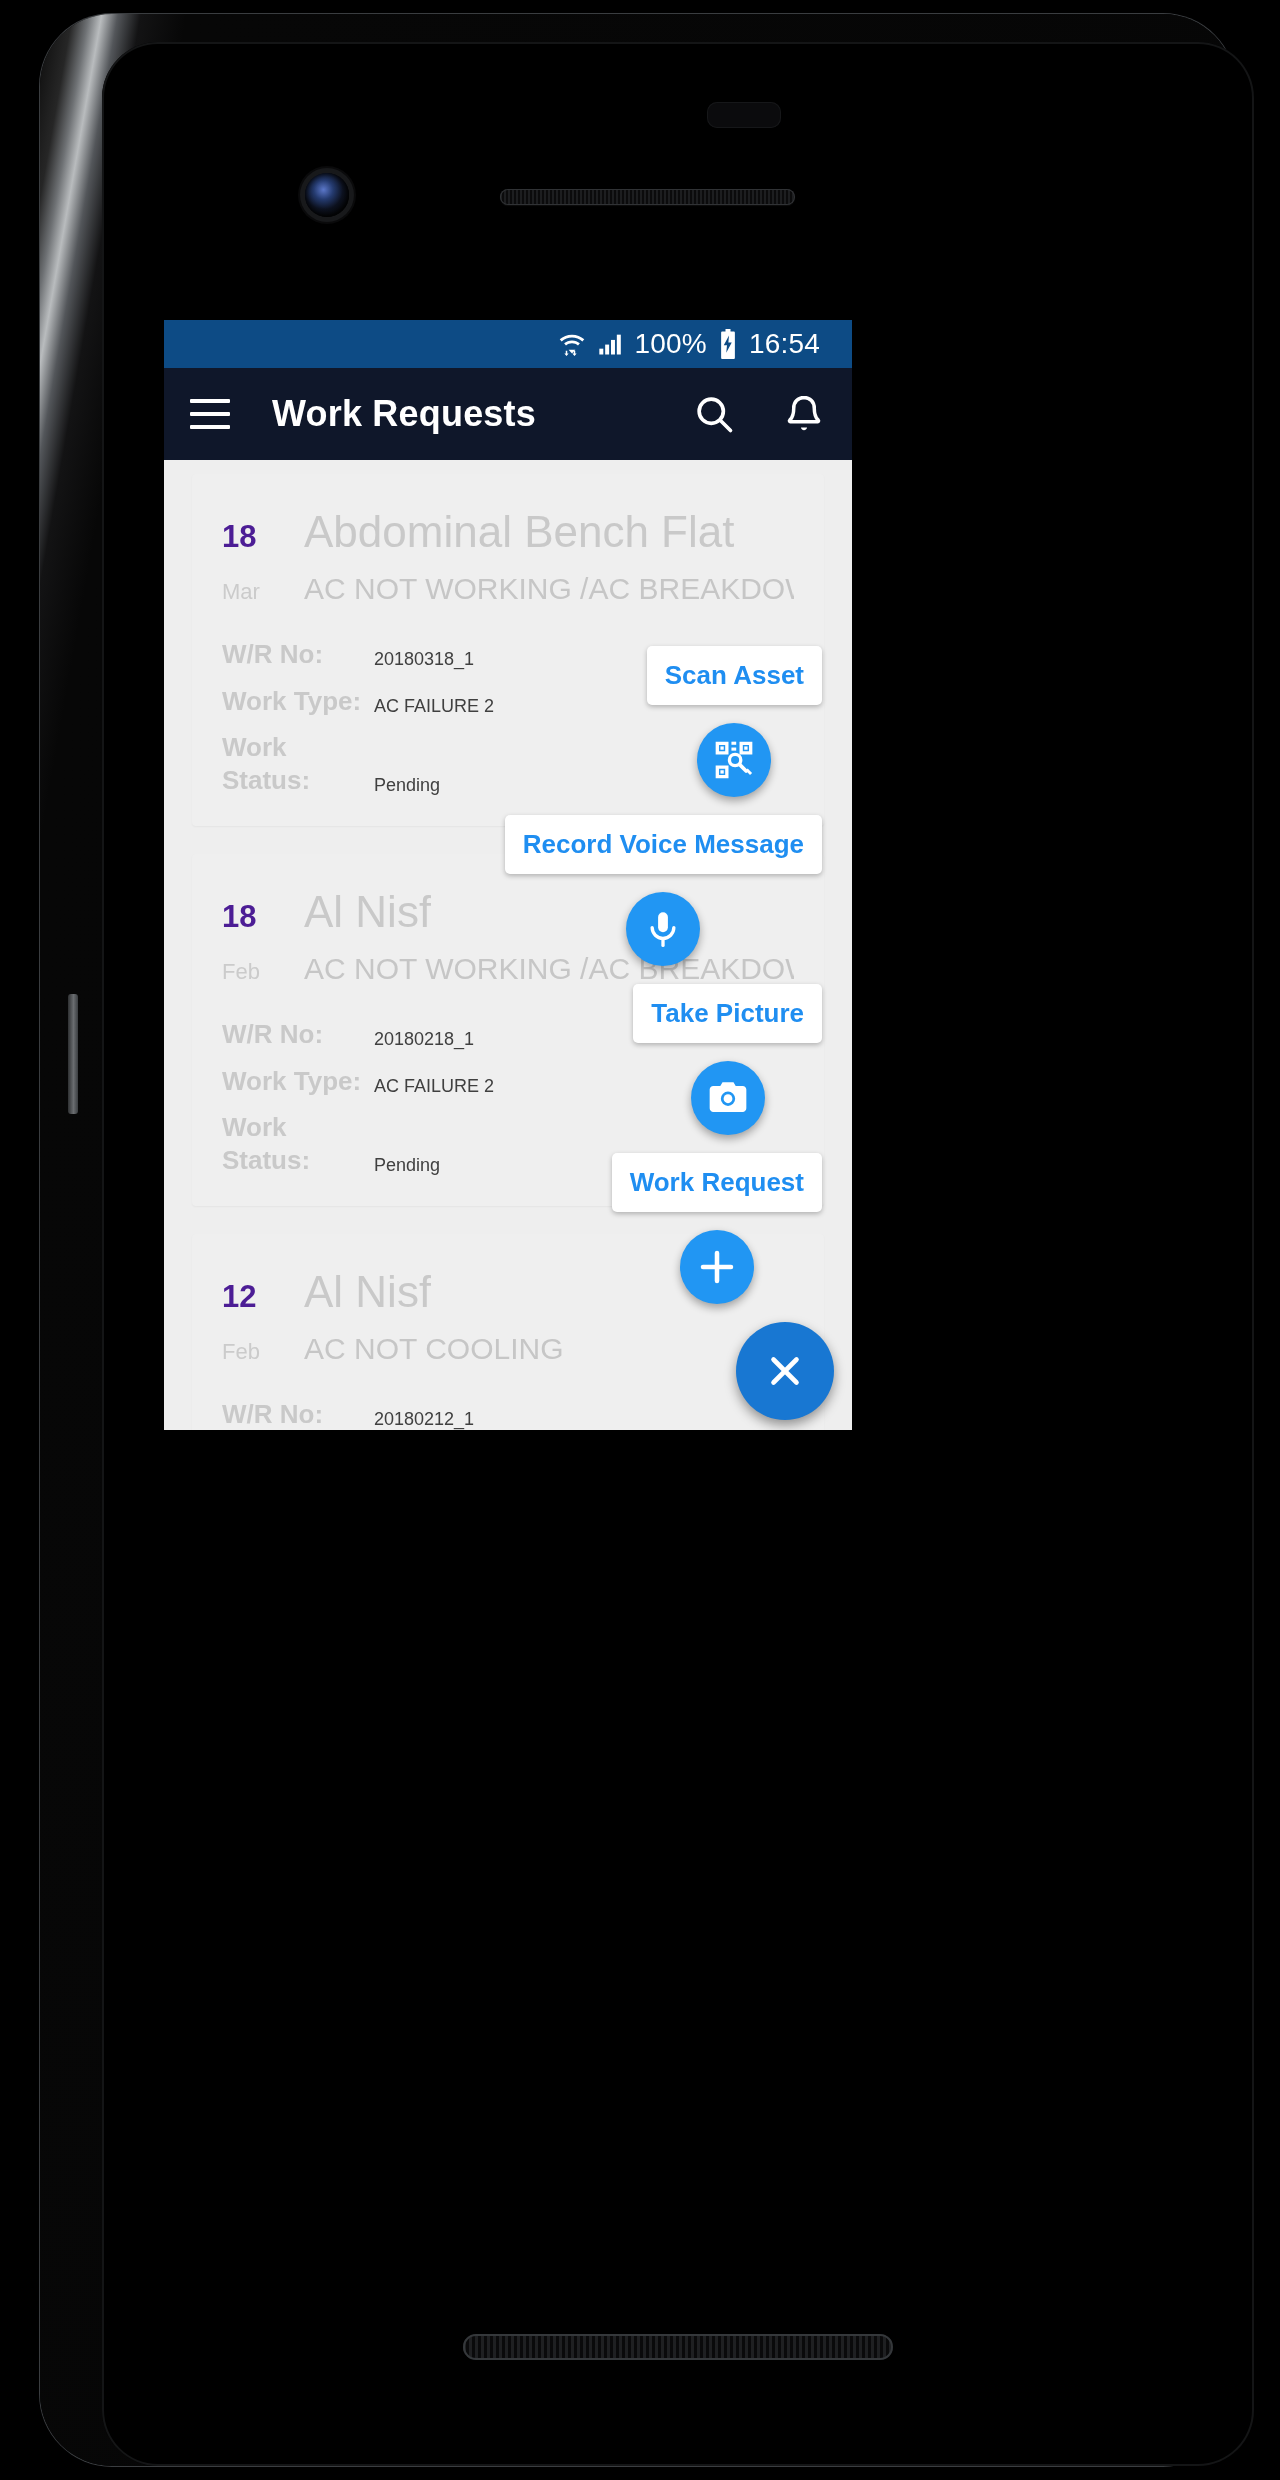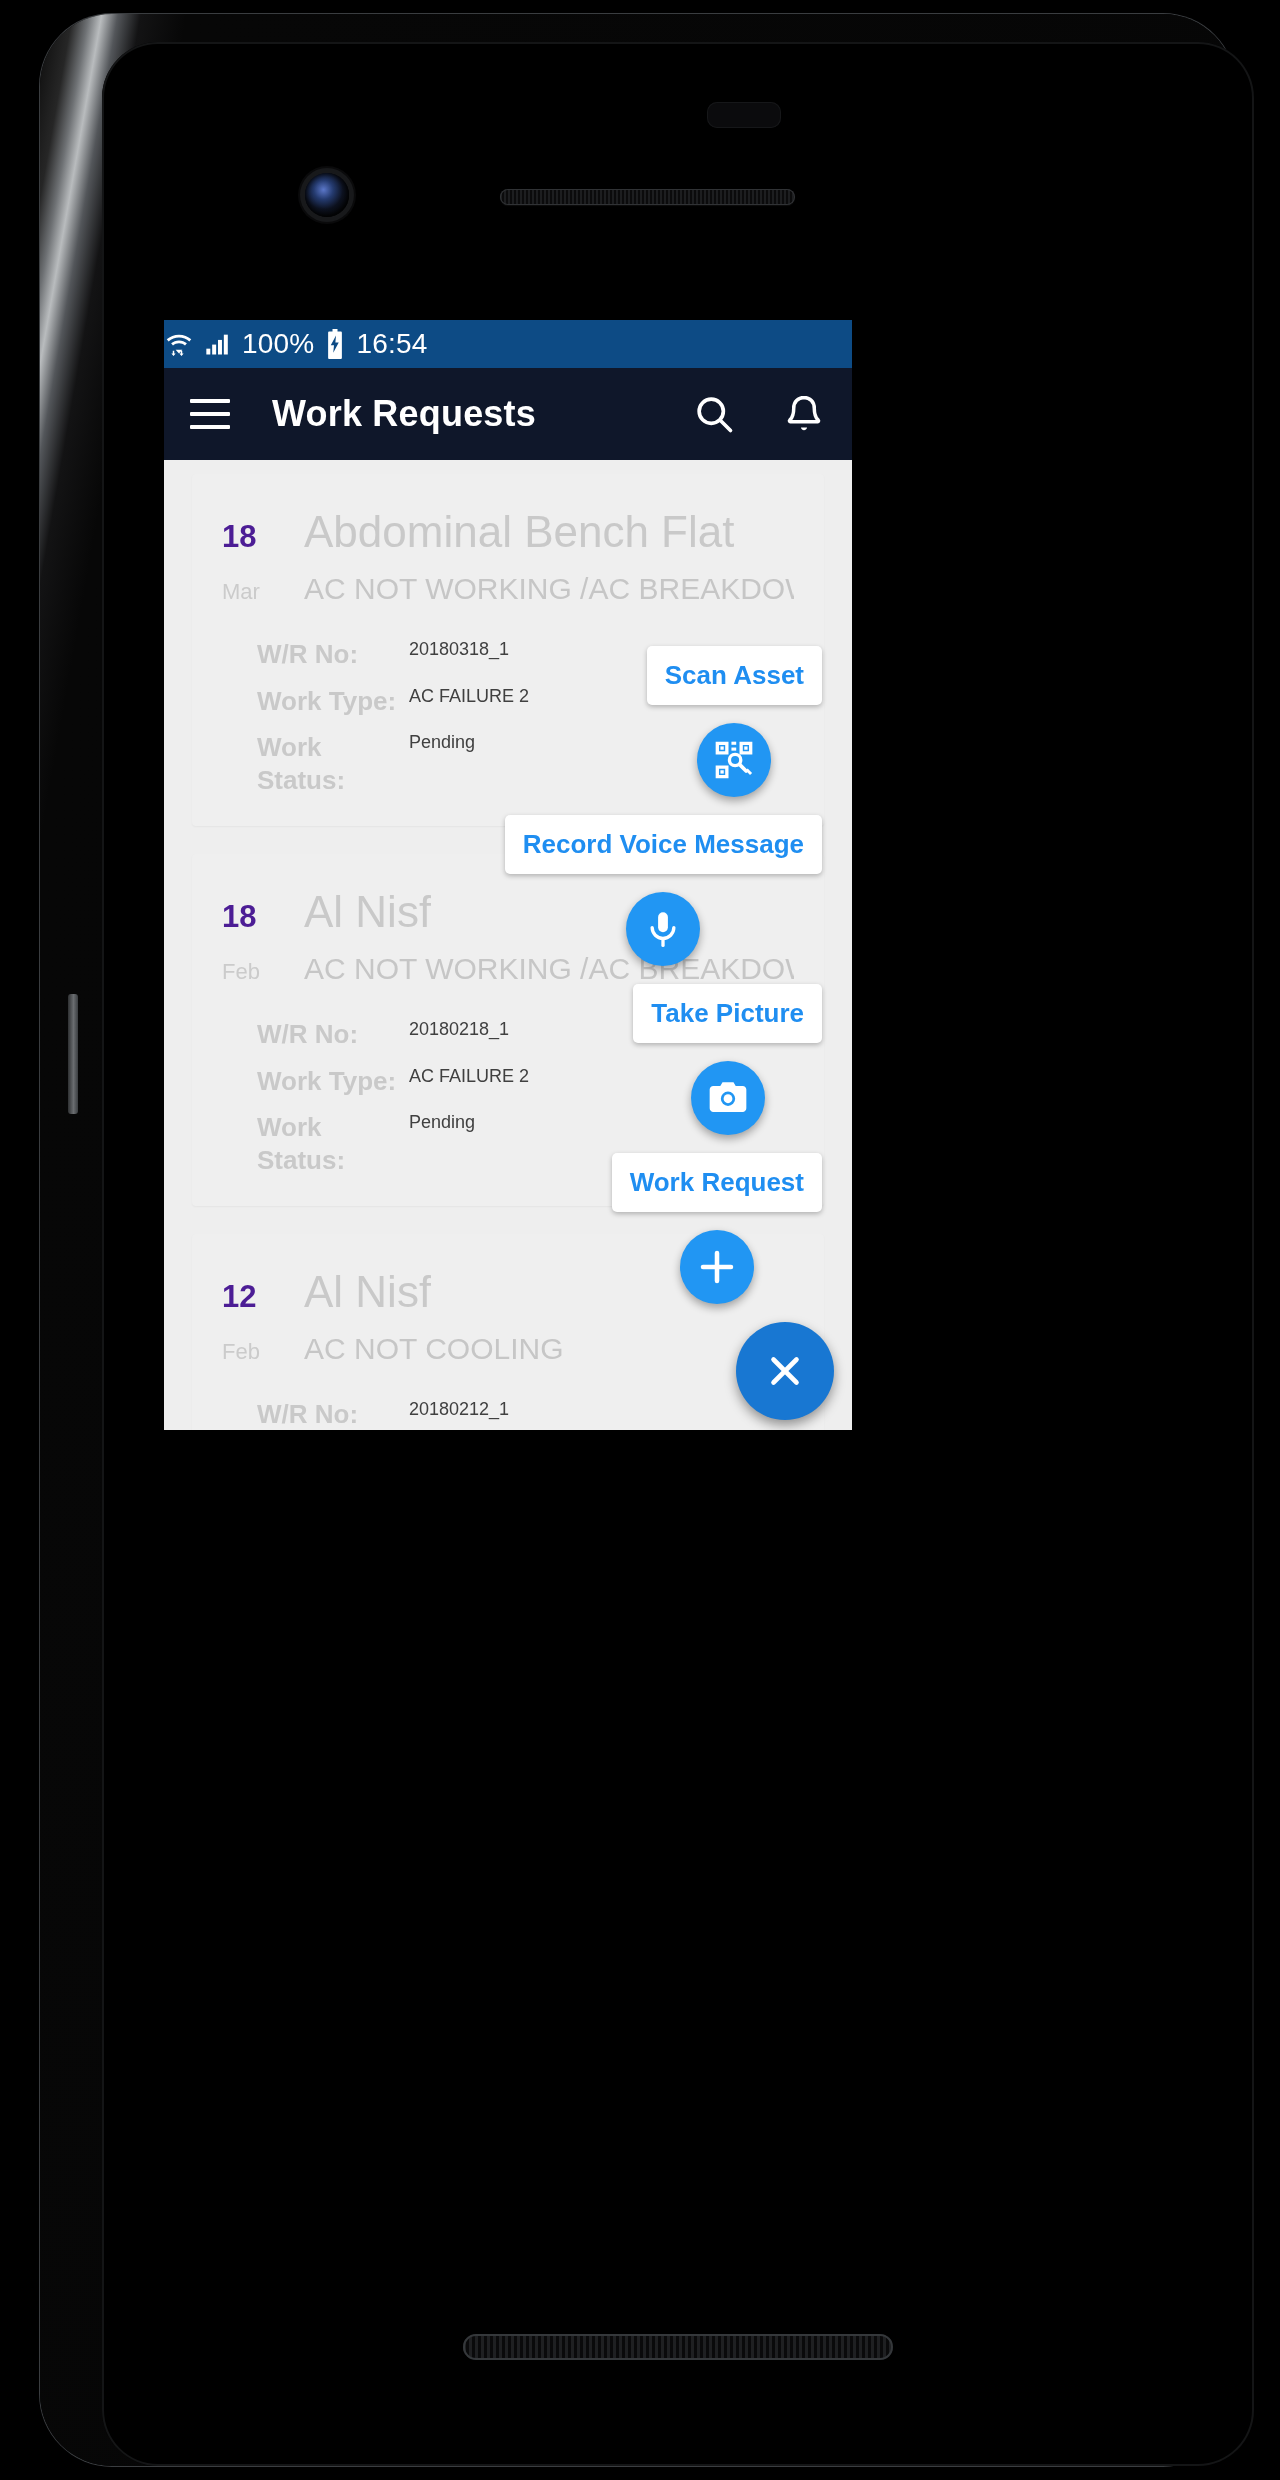--- a/index.html
+++ b/index.html
@@ -82,22 +82,22 @@
     left: 62px; top: 278px;
     width: 688px; height: 1110px;
     background: #eeeeee;
     overflow: hidden;
   }
 
   
   .status-bar {
     height: 48px;
     background: #0d4b85;
-    display: flex; align-items: center; justify-content: flex-start;
-    padding-right: 22px; gap: 10px;
+    display: flex; align-items: center; justify-content: flex-end;
+    padding-right: 32px; gap: 10px;
     color: #fff;
   }
   .sb-icon { display: block; }
   .sb-text {
     font-size: 28px; font-weight: 400; letter-spacing: .2px;
     line-height: 1; color: #fff;
     font-family: "Liberation Sans", sans-serif;
   }
 
   
@@ -147,21 +147,21 @@
   }
   .card-sub { display: flex; align-items: baseline; margin-top: 20px; }
   .card-month {
     font-size: 22px; color: #cbcbcb; width: 82px; flex: none; line-height: 1;
   }
   .card-desc {
     font-size: 30px; color: #c6c6c6; line-height: 1;
     white-space: nowrap; overflow: hidden;
   }
   .card-rows { margin-top: 34px; }
-  .card-row { display: flex; align-items: flex-start; margin-bottom: 14px; margin-left: 35px; }
+  .card-row { display: flex; align-items: flex-end; margin-bottom: 14px; }
   .card-row:last-child { margin-bottom: 0; }
   .row-label {
     font-size: 26px; font-weight: 700; color: #c9c9c9;
     width: 152px; flex: none; line-height: 1.25;
   }
   .row-value { font-size: 18px; font-weight: 400; color: #404040; line-height: 1.25; }
 
   
   .fab-stack {
     position: absolute;

